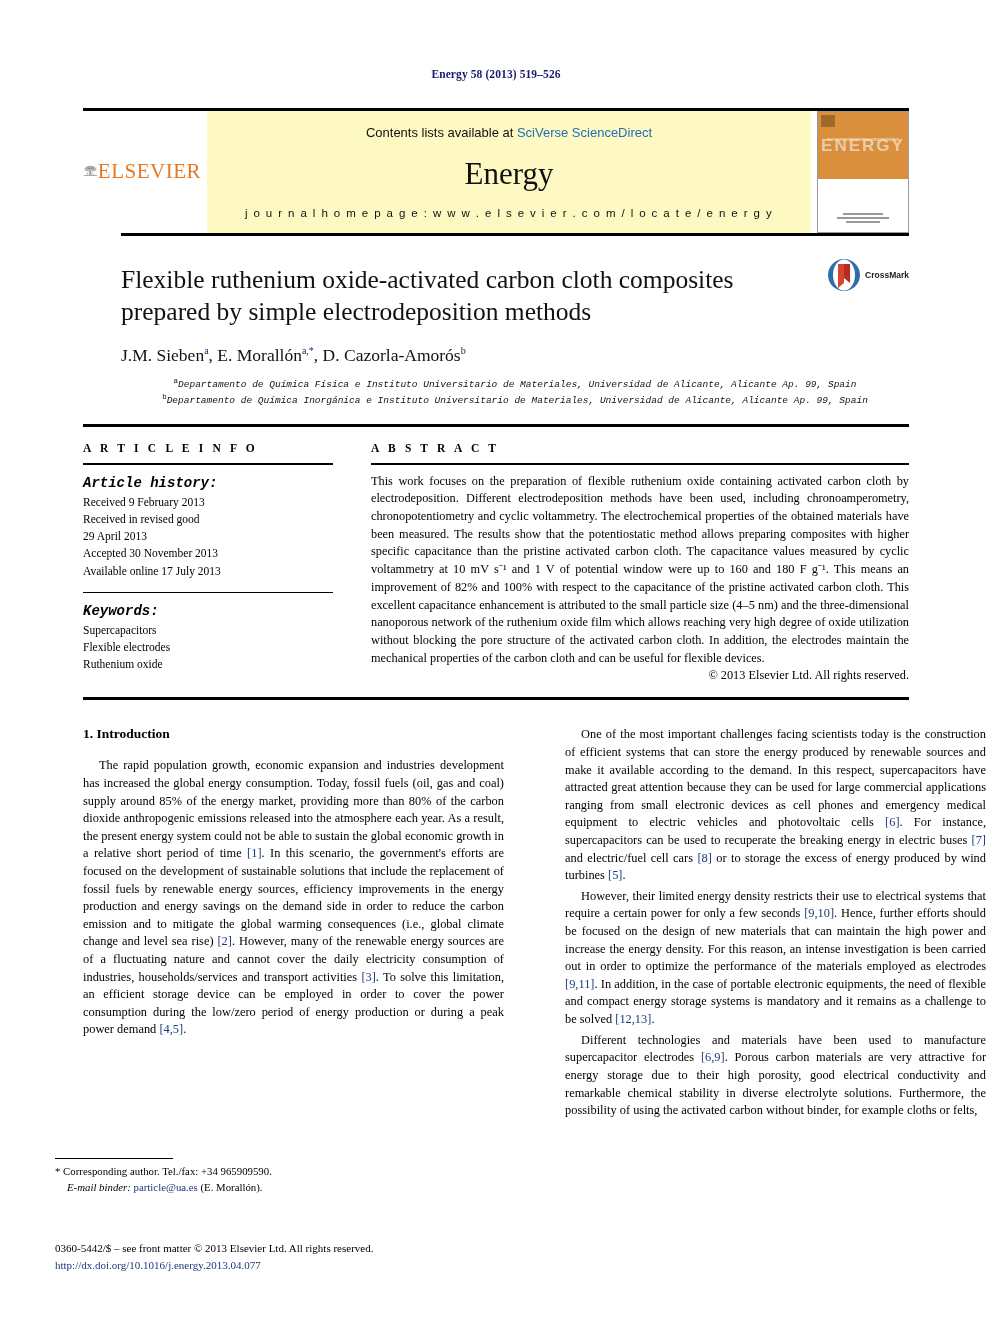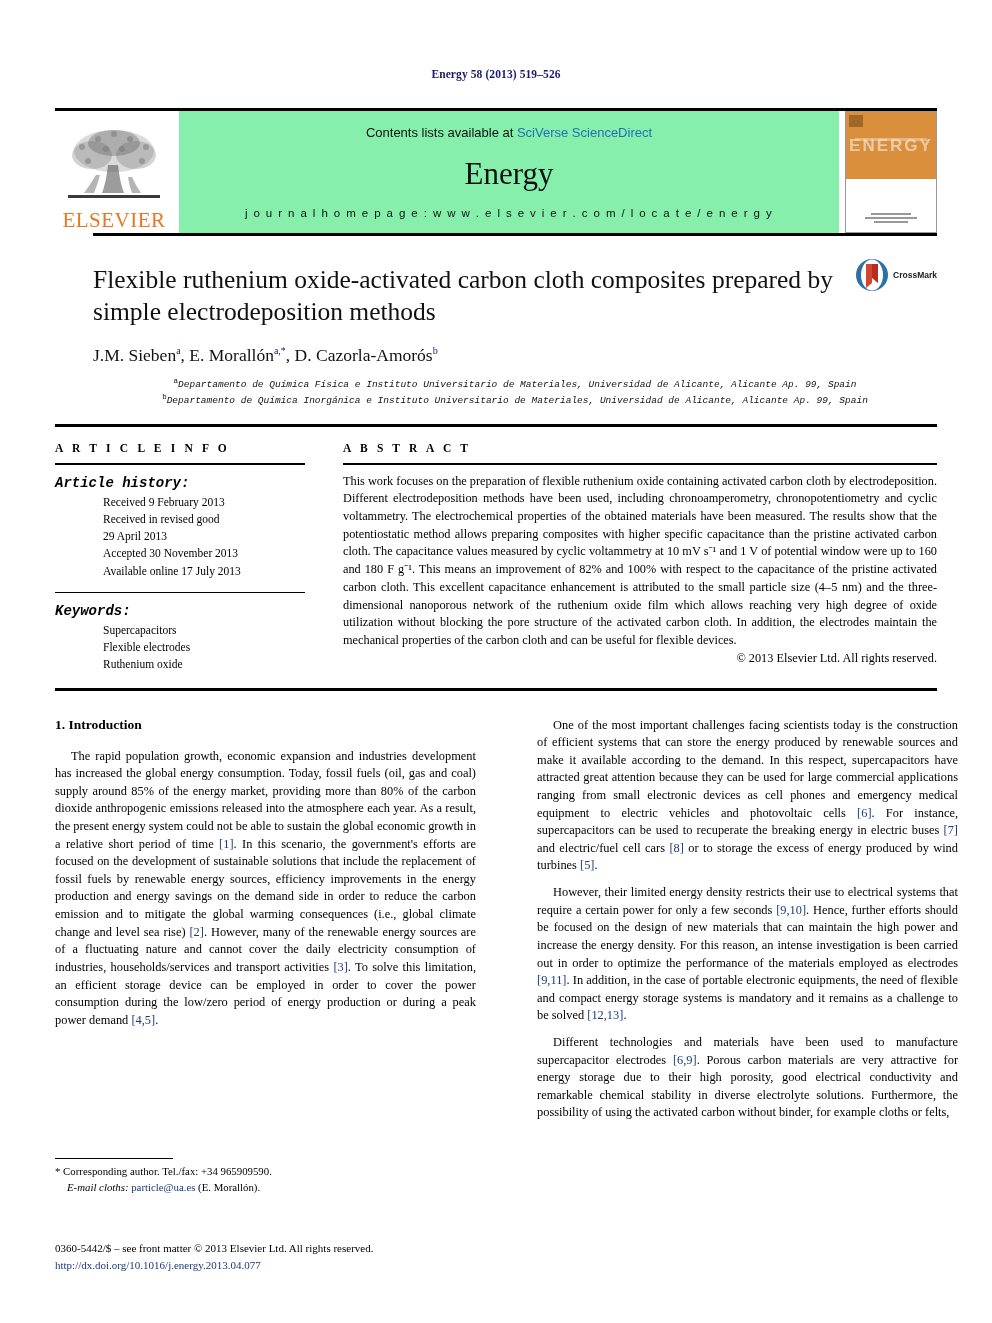--- a/index.html
+++ b/index.html
@@ -14,21 +14,21 @@
     font-family: "Liberation Serif", "DejaVu Serif", serif;
     color: #000000;
     position: relative;
     overflow: hidden;
   }
   .page {
     position: relative;
     width: 992px;
     height: 1323px;
     box-sizing: border-box;
-    padding: 0 55px;
+    padding: 0 83px;
     border-radius: 7px;
   }
 
   
   .running-head {
     text-align: center;
     font-size: 11.5px;
     font-weight: bold;
     color: #1a1a6e;
     padding-top: 68px;
@@ -40,38 +40,38 @@
     margin-top: 28px;
     border-top: 3px solid #000;
     display: flex;
     align-items: stretch;
     height: 122px;
   }
   .elsevier-logo {
     width: 118px;
     flex: 0 0 118px;
     display: flex;
-    flex-direction: column;
+    flex-direction: row;
     align-items: center;
     justify-content: flex-end;
     padding-bottom: 2px;
     box-sizing: border-box;
   }
   .tree-svg { display:block; }
   .elsevier-word {
     font-family: "Liberation Serif", serif;
     color: #E87722;
     font-size: 21px;
     letter-spacing: .5px;
     line-height: 1;
     margin-top: 1px;
   }
   .masthead-center {
     flex: 1 1 auto;
-    background: #86efac;
+    background: #fef9c3;
     margin-left: 6px;
     margin-right: 6px;
     display: flex;
     flex-direction: column;
     align-items: center;
     justify-content: space-between;
     padding: 14px 0 14px 0;
     box-sizing: border-box;
   }
   .contents-line {
@@ -214,21 +214,20 @@
     font-style: italic;
     font-weight: bold;
     font-size: 14px;
     line-height: 1.5;
     margin-top: 8px;
   }
   .info-line {
     font-family: "Liberation Serif", serif;
     font-size: 11.5px;
     line-height: 1.5;
-    margin-left: 48px;
   }
   .abstract-text {
     font-family: "Liberation Serif", serif;
     font-size: 12.3px;
     line-height: 1.44;
     text-align: justify;
     margin: 0;
   }
   .copyright-line {
     font-family: "Liberation Serif", serif;
@@ -253,21 +252,21 @@
     margin: 0 0 15px 0;
   }
   p.body-p {
     font-family: "Liberation Serif", serif;
     font-size: 12.4px;
     line-height: 1.42;
     text-align: justify;
     margin: 0;
     text-indent: 16px;
   }
-  p.body-p + p.body-p { margin-top: 9px; }
+  p.body-p + p.body-p { margin-top: 3px; }
   .ref { color: #1a3b7a; }
 
   
   .footnote-block {
     position: absolute;
     left: 55px;
     top: 1158px;
     width: 421px;
   }
   .footnote-rule {
@@ -420,21 +419,21 @@
       <p class="body-p">One of the most important challenges facing scientists today is the construction of efficient systems that can store the energy produced by renewable sources and make it available according to the demand. In this respect, supercapacitors have attracted great attention because they can be used for large commercial applications ranging from small electronic devices as cell phones and emergency medical equipment to electric vehicles and photovoltaic cells <span class="ref">[6]</span>. For instance, supercapacitors can be used to recuperate the breaking energy in electric buses <span class="ref">[7]</span> and electric/fuel cell cars <span class="ref">[8]</span> or to storage the excess of energy produced by wind turbines <span class="ref">[5]</span>.</p>
       <p class="body-p">However, their limited energy density restricts their use to electrical systems that require a certain power for only a few seconds <span class="ref">[9,10]</span>. Hence, further efforts should be focused on the design of new materials that can maintain the high power and increase the energy density. For this reason, an intense investigation is been carried out in order to optimize the performance of the materials employed as electrodes <span class="ref">[9,11]</span>. In addition, in the case of portable electronic equipments, the need of flexible and compact energy storage systems is mandatory and it remains as a challenge to be solved <span class="ref">[12,13]</span>.</p>
       <p class="body-p">Different technologies and materials have been used to manufacture supercapacitor electrodes <span class="ref">[6,9]</span>. Porous carbon materials are very attractive for energy storage due to their high porosity, good electrical conductivity and remarkable chemical stability in diverse electrolyte solutions. Furthermore, the possibility of using the activated carbon without binder, for example cloths or felts,</p>
     </div>
   </div>
 
   <div class="footnote-block">
     <div class="footnote-rule"></div>
     <div class="footnote">* Corresponding author. Tel./fax: +34 965909590.</div>
     <div class="footnote" style="padding-left:12px">
-      <span class="em-label">E-mail cloths:</span>
+      <span class="em-label">E-mail binder:</span>
       <a href="#" class="link">particle@ua.es</a>
       <span>(E. Morallón).</span>
     </div>
   </div>
 
   <div class="issn-block">
     <div>0360-5442/$ – see front matter © 2013 Elsevier Ltd. All rights reserved.</div>
     <a href="#" class="doi link">http://dx.doi.org/10.1016/j.energy.2013.04.077</a>
   </div>
 

